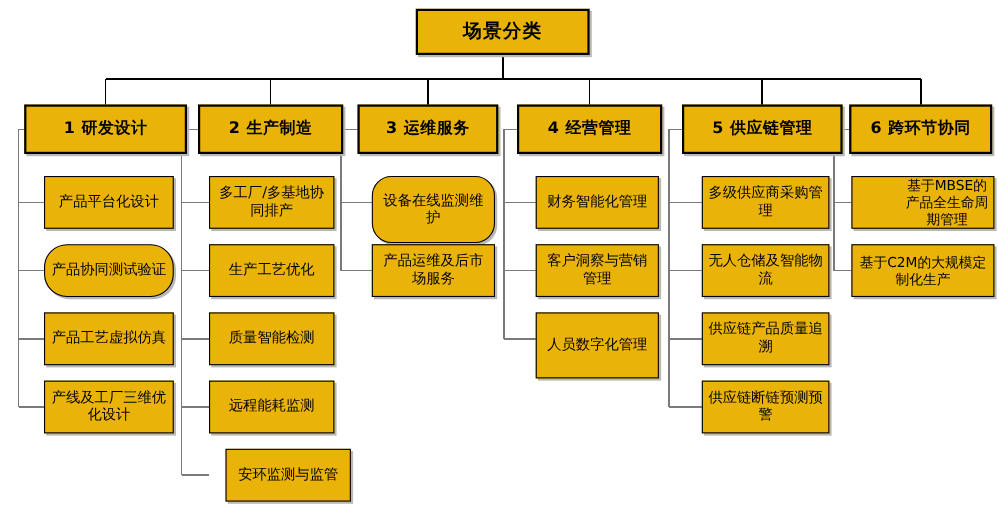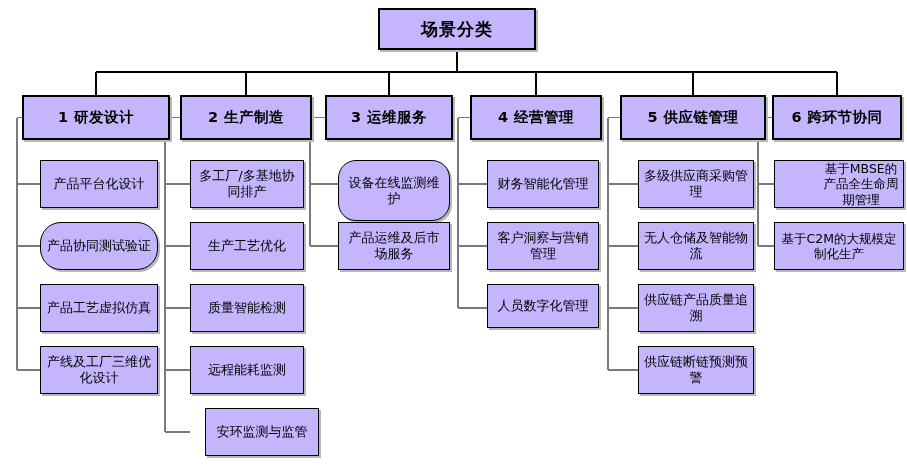--- a/index.html
+++ b/index.html
@@ -19,21 +19,21 @@
     position: absolute;
     left: 0;
     top: 0;
     width: 907px;
     height: 472px;
     pointer-events: none;
   }
   .node {
     position: absolute;
     box-sizing: border-box;
-    background: #c4b5fd;
+    background: #eab308;
     border: 1px solid #000000;
     box-shadow: 2px 2px 0 0 #b8b8b8;
     display: flex;
     align-items: center;
     justify-content: center;
     text-align: center;
     color: #000000;
     z-index: 2;
   }
   .node .txt {
@@ -156,21 +156,21 @@
       </div>
       <div class="node cat" style="left: 470px; top: 95px; width: 132px; height: 45px; text-align: center;">
         <span class="txt">4 经营管理</span>
       </div>
       <div class="node leaf" style="left: 487px; top: 160px; width: 112px; height: 48px;">
         <span class="txt">财务智能化管理</span>
       </div>
       <div class="node leaf" style="left: 487px; top: 222px; width: 112px; height: 48px;">
         <span class="txt">客户洞察与营销管理</span>
       </div>
-      <div class="node leaf" style="left: 487px; top: 284px; width: 112px; height: 44px;">
+      <div class="node leaf" style="left: 487px; top: 284px; width: 112px; height: 60px;">
         <span class="txt">人员数字化管理</span>
       </div>
       <div class="node cat" style="left: 620px; top: 95px; width: 146px; height: 45px;">
         <span class="txt">5 供应链管理</span>
       </div>
       <div class="node leaf" style="left: 638px; top: 160px; width: 116px; height: 48px;">
         <span class="txt">多级供应商采购管理</span>
       </div>
       <div class="node leaf" style="left: 638px; top: 222px; width: 116px; height: 48px;">
         <span class="txt">无人仓储及智能物流</span>

